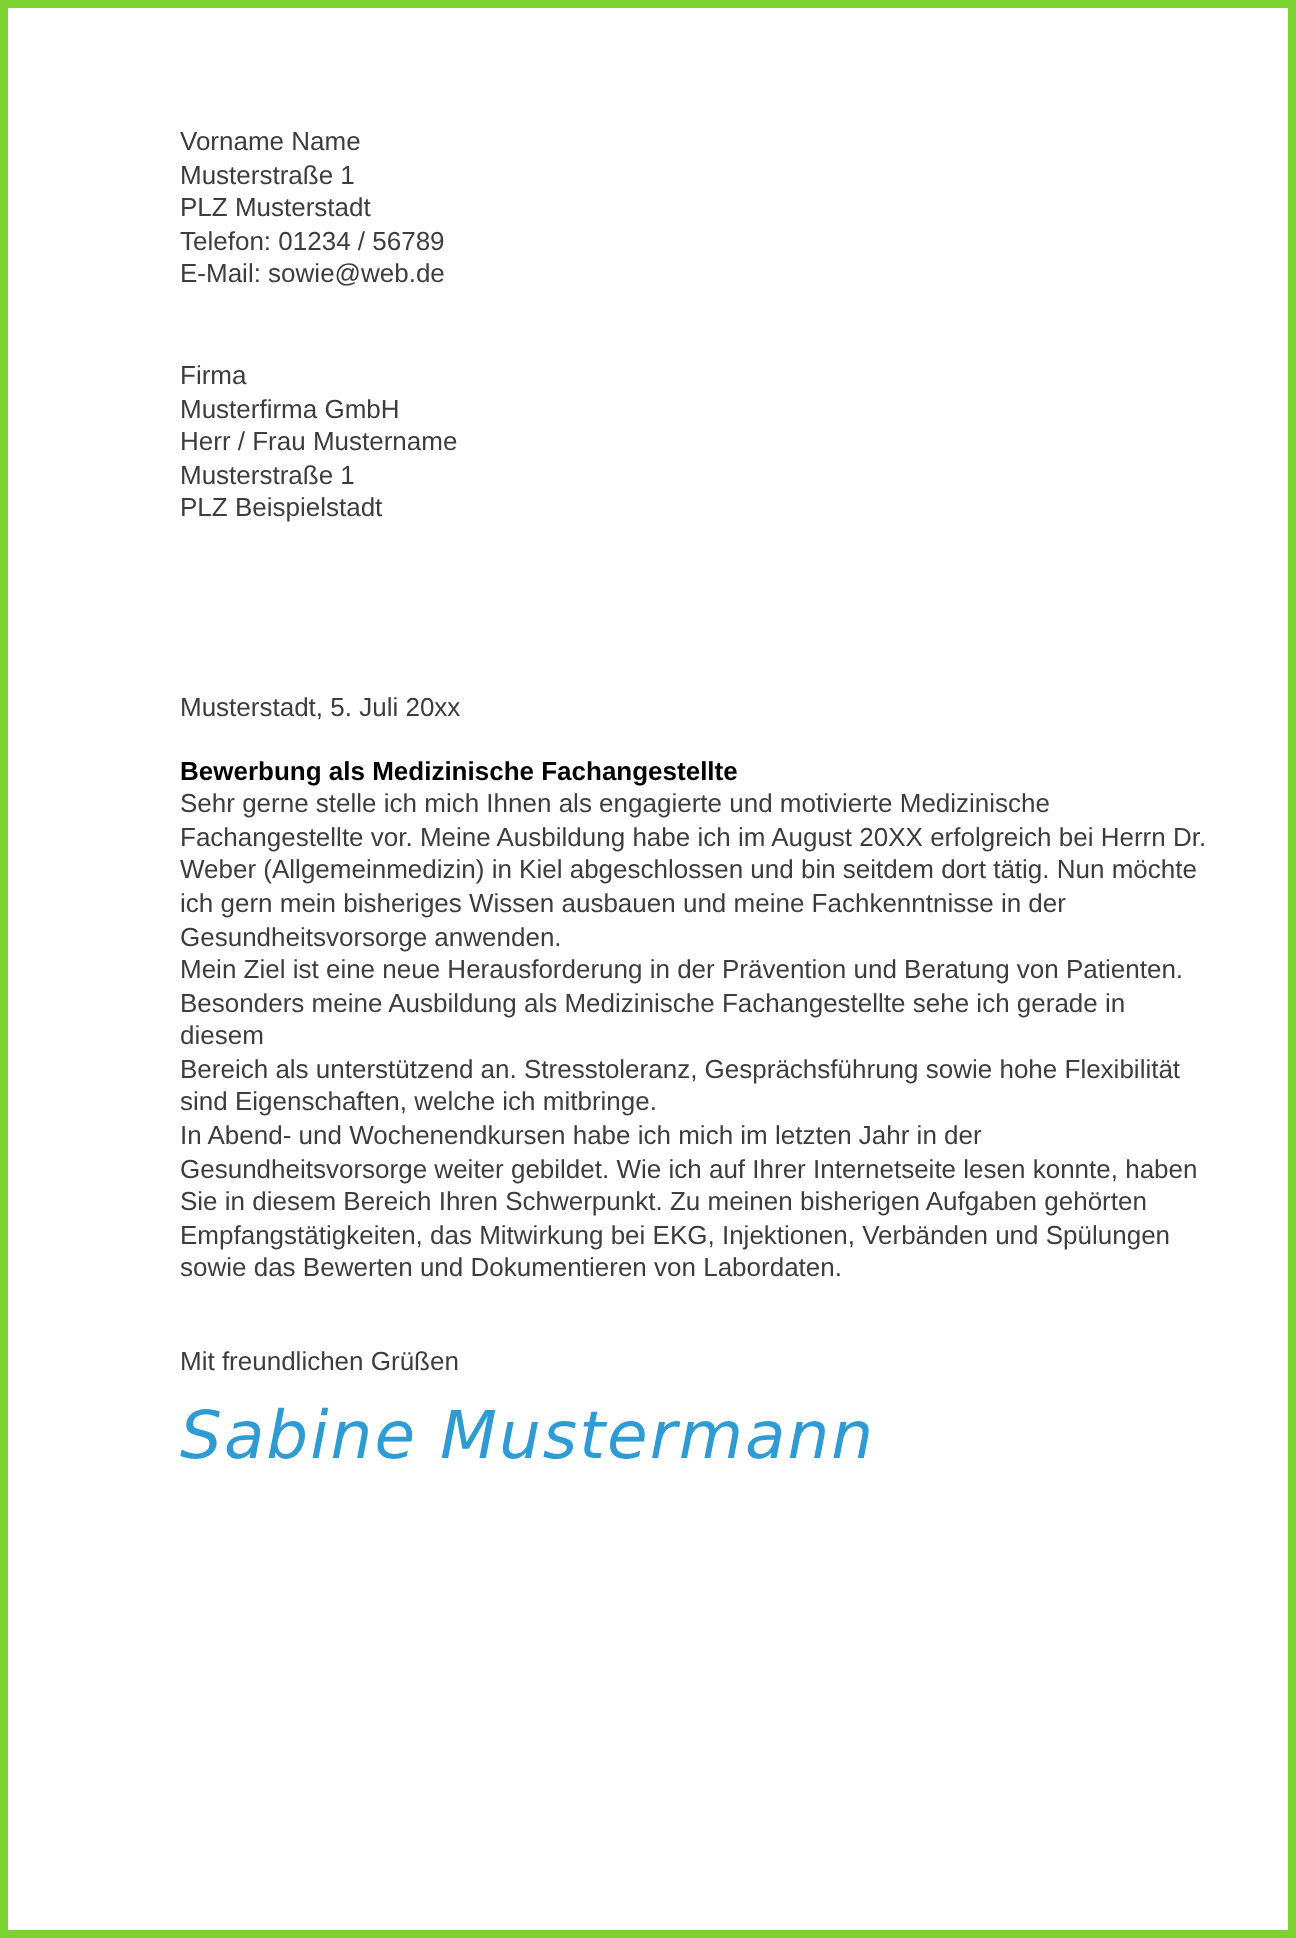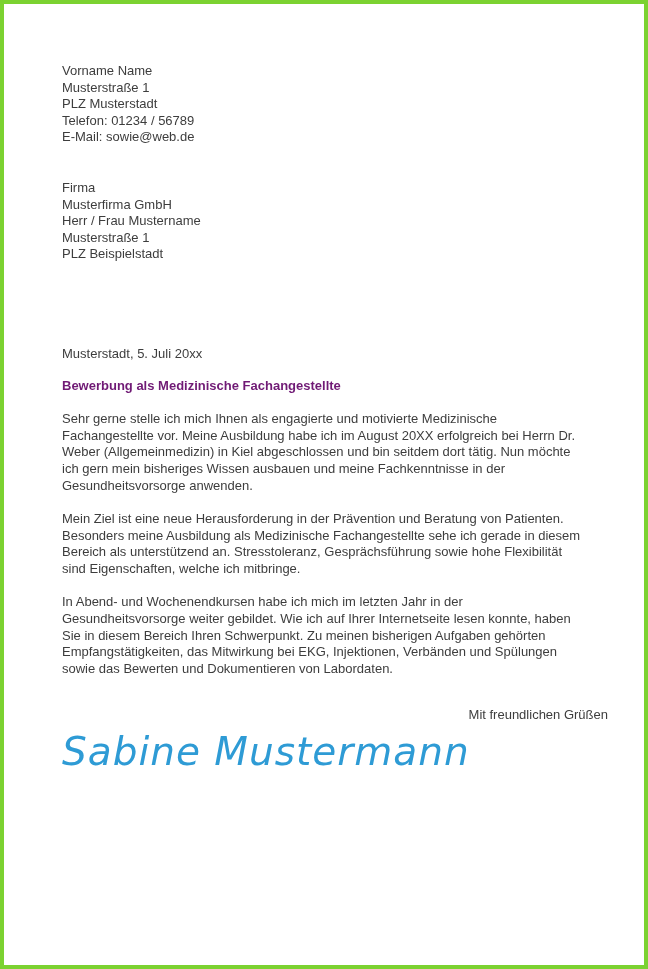--- a/index.html
+++ b/index.html
@@ -12,56 +12,55 @@
       width: 648px;
       height: 969px;
       box-sizing: border-box;
       border: 4px solid #7bd231;
       background: #ffffff;
       font-family: "Liberation Sans", "DejaVu Sans", sans-serif;
       font-size: 13px;
       line-height: 16.6px;
       color: #3d3d3d;
       overflow: hidden;
+      padding-left: 28px;
     }
     .content {
       padding: 59px 36px 0 58px;
     }
     .address-block .address-line {
       white-space: pre;
     }
     .recipient-block {
       margin-top: 34px;
     }
     .date-line {
       margin-top: 83px;
       margin-right: 38px;
       text-align: left;
     }
     .subject-line {
       margin-top: 15px;
       font-weight: bold;
-      color: #701a75;
+      color: #000000;
     }
     .salutation {
       margin-top: 36px;
     }
     .para {
-      margin-top: 17px;
       white-space: pre-line;
     }
     .closing {
       margin-top: 30px;
-      text-align: right;
     }
     .signature {
       margin-top: 9px;
       font-family: "DejaVu Sans", sans-serif;
       font-style: italic;
-      font-size: 39px;
+      font-size: 33px;
       line-height: 38px;
       letter-spacing: 1px;
       color: #2e9bd5;
     }
   </style>
 </head>
 <body>
 
 <div class="page">
   <div class="content">

